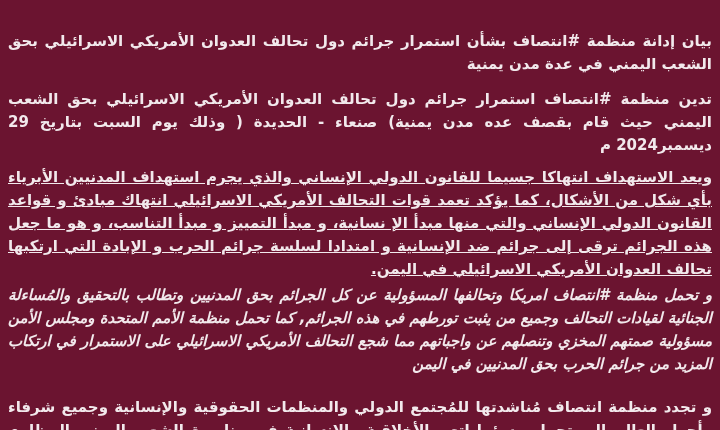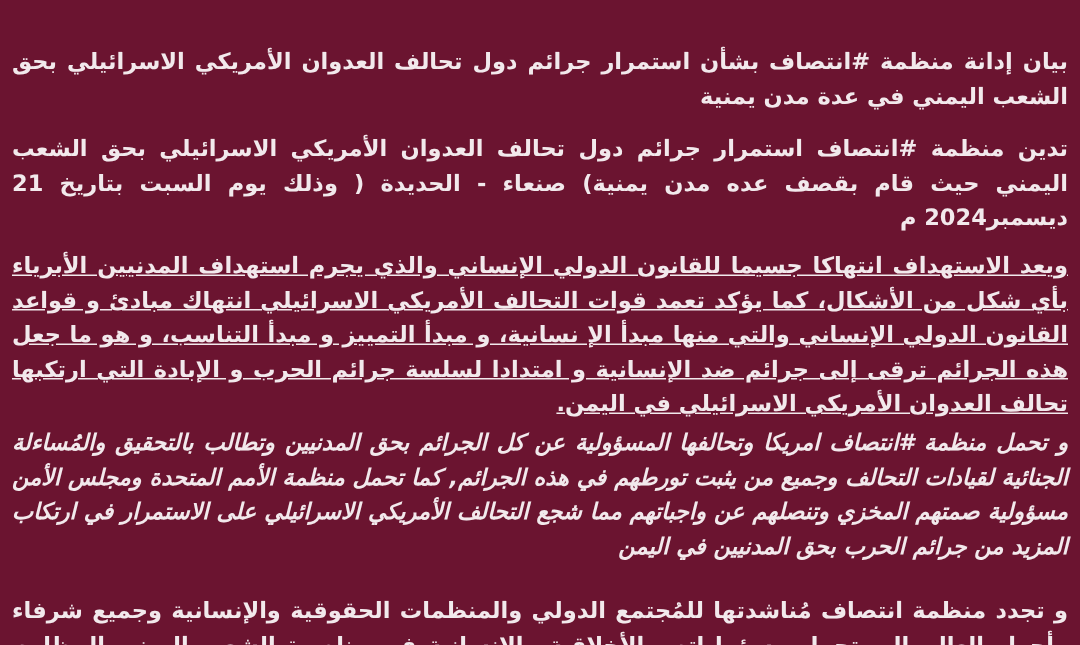--- a/index.html
+++ b/index.html
@@ -37,20 +37,20 @@
   .para-two { top: 166px; text-decoration: underline; }
   .para-three { top: 284px; font-style: italic; }
   .para-four  { top: 396px; }
 </style>
 </head>
 <body>
 
 <div class="page">
   <div class="txt title">بيان إدانة منظمة #انتصاف بشأن استمرار جرائم دول تحالف العدوان الأمريكي الاسرائيلي بحق الشعب اليمني في عدة مدن يمنية</div>
 
-  <div class="txt para-one">تدين منظمة #انتصاف استمرار جرائم دول تحالف العدوان الأمريكي الاسرائيلي بحق الشعب اليمني حيث قام بقصف عده مدن يمنية) صنعاء - الحديدة  ( وذلك يوم السبت بتاريخ 21 ديسمبر2024 م</div>
+  <div class="txt para-one">تدين منظمة #انتصاف استمرار جرائم دول تحالف العدوان الأمريكي الاسرائيلي بحق الشعب اليمني حيث قام بقصف عده مدن يمنية) صنعاء - الحديدة  ( وذلك يوم السبت بتاريخ 29 ديسمبر2024 م</div>
 
   <div class="txt para-two">ويعد الاستهداف انتهاكا جسيما للقانون الدولي الإنساني والذي يجرم استهداف المدنيين الأبرياء بأي شكل من الأشكال، كما يؤكد تعمد قوات التحالف الأمريكي الاسرائيلي انتهاك مبادئ و قواعد القانون الدولي الإنساني والتي منها مبدأ الإ نسانية، و مبدأ التمييز و مبدأ التناسب، و هو ما جعل هذه الجرائم ترقى إلى جرائم ضد الإنسانية و امتدادا لسلسة جرائم الحرب و الإبادة التي ارتكبها تحالف العدوان الأمريكي الاسرائيلي في اليمن.</div>
 
   <div class="txt para-three">و تحمل منظمة #انتصاف امريكا وتحالفها المسؤولية عن كل الجرائم بحق المدنيين وتطالب بالتحقيق والمُساءلة الجنائية لقيادات التحالف وجميع من يثبت تورطهم في هذه الجرائم, كما تحمل منظمة الأمم المتحدة ومجلس الأمن مسؤولية صمتهم المخزي وتنصلهم عن واجباتهم مما شجع التحالف الأمريكي الاسرائيلي على الاستمرار في ارتكاب المزيد من جرائم الحرب بحق المدنيين في اليمن</div>
 
   <div class="txt para-four">و تجدد منظمة انتصاف مُناشدتها للمُجتمع الدولي والمنظمات الحقوقية والإنسانية وجميع شرفاء وأحرار العالم إلى تحمل مسؤولياتهم الأخلاقية والإنسانية في مناصرة الشعب اليمني المظلوم وإدانة الجرائم المروعة المرتكبة من قبل التحالف الا</div>
 </div>
 
 </body></html>

